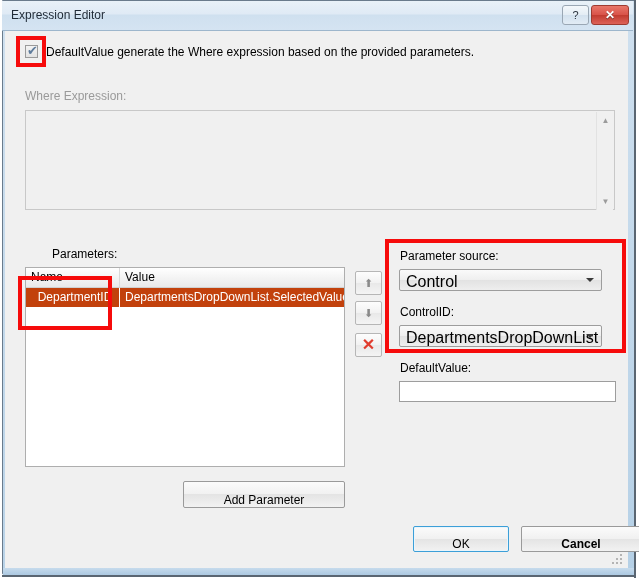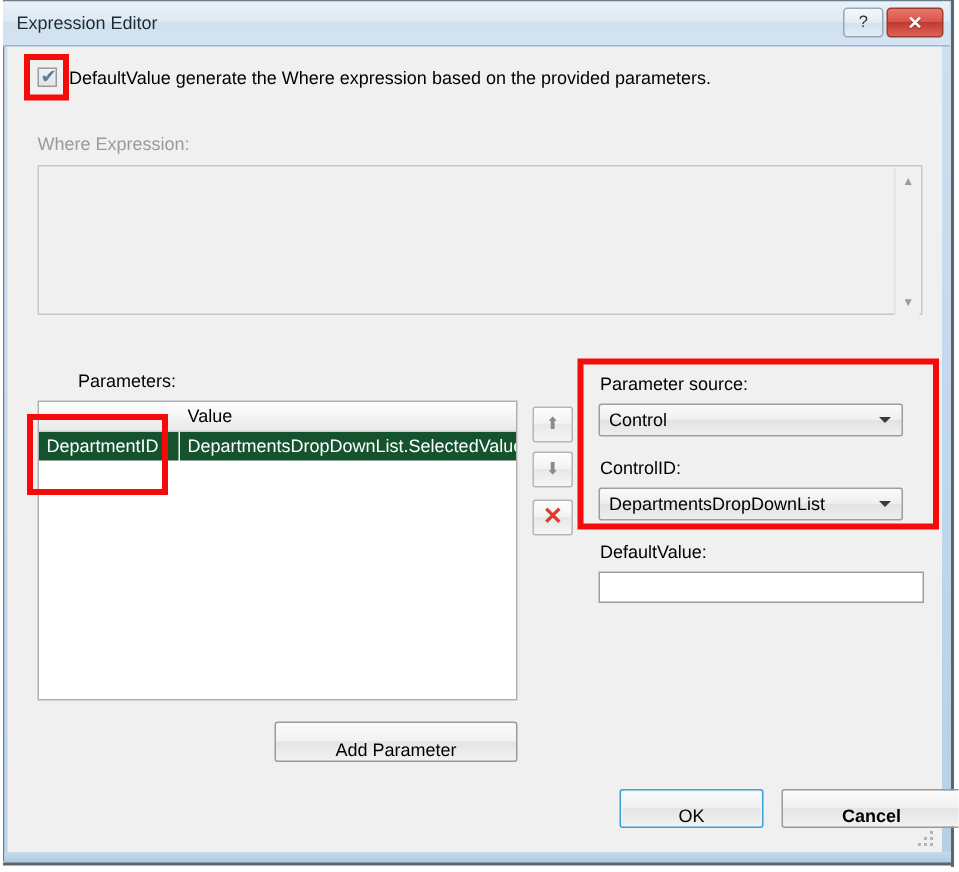--- a/index.html
+++ b/index.html
@@ -232,25 +232,26 @@
     width: 318px;
     height: 19px;
   }
   .gr-cell {
     position: absolute;
     top: 0;
     height: 19px;
     line-height: 19px;
     font-size: 12px;
     color: #ffffff;
-    background: #14532d;
+    background: #c2410c;
     padding-left: 5px;
     box-sizing: border-box;
     white-space: nowrap;
     overflow: hidden;
+    text-align: center;
   }
   .gr-name { left: 0;   width: 93px; }
   .gr-value{ left: 94px; width: 224px; }
 
   
   .sbtn {
     position: absolute;
     left: 355px;
     width: 27px;
     height: 24px;
@@ -287,21 +288,21 @@
     box-sizing: border-box;
     border: 1px solid #9d9d9d;
     border-radius: 2px;
     background: linear-gradient(to bottom,#fafafa 0%,#efefef 48%,#e2e2e2 50%,#eeeeee 100%);
     cursor: default;
   }
   .combo-text {
     position: absolute;
     left: 6px;
     top: 3px;
-    font-size: 12px;
+    font-size: 16px;
     color: #000;
     white-space: nowrap;
   }
   .combo-arrow {
     position: absolute;
     right: 7px;
     top: 8px;
     width: 0; height: 0;
     border-left: 4px solid transparent;
     border-right: 4px solid transparent;
@@ -419,20 +420,21 @@
   <div class="where-box">
     <div class="where-scroll">
       <div class="sb-arrow sb-up">▲</div>
       <div class="sb-arrow sb-dn">▼</div>
     </div>
   </div>
 
   <div class="lbl params-label">Parameters:</div>
   <div class="params-list">
     <div class="grid-header">
+      <div class="gh-cell gh-name">Name</div>
       <div class="gh-cell gh-value">Value</div>
     </div>
     <div class="grid-row">
       <div class="gr-cell gr-name">DepartmentID</div>
       <div class="gr-cell gr-value">DepartmentsDropDownList.SelectedValue</div>
     </div>
   </div>
 
   <div class="sbtn sbtn-up">
     <span class="arrow-glyph">⬆</span>

